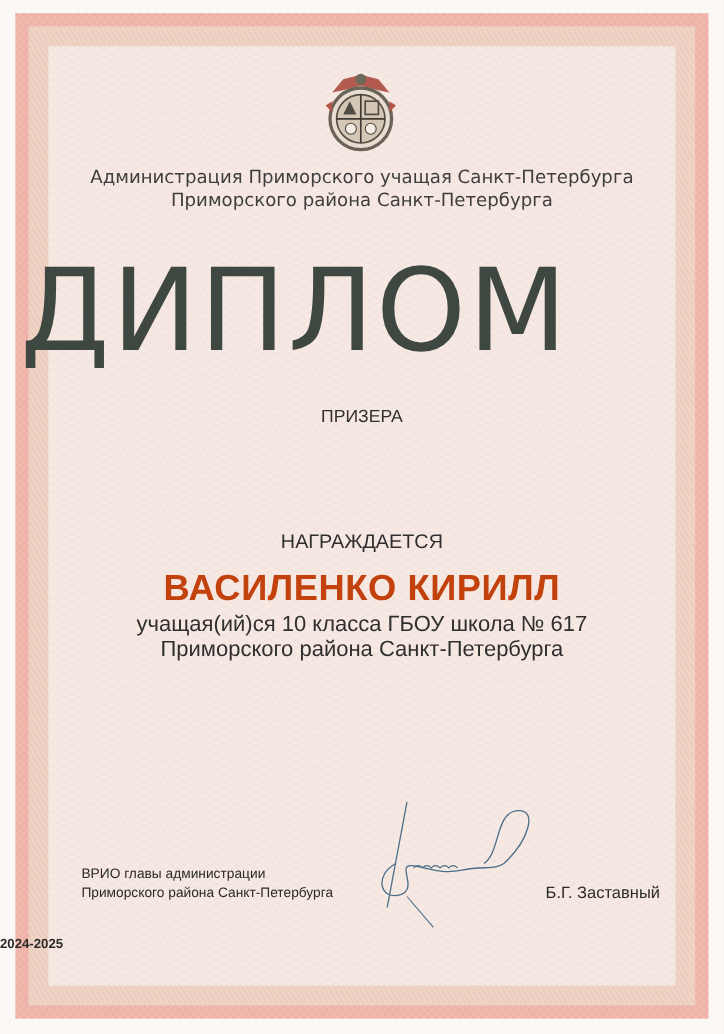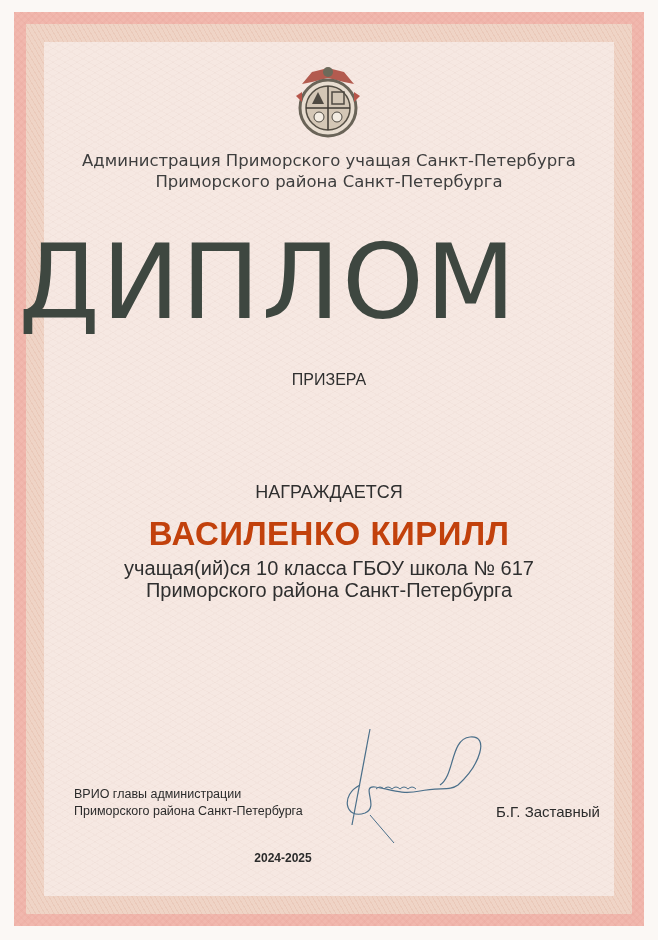--- a/index.html
+++ b/index.html
@@ -36,21 +36,21 @@
     color: #3e4740; letter-spacing: 2px;
   }
   .section { position: absolute; left: 0; width: 658px; text-align: center; color: #2f2f2f; font-family: "Liberation Sans", sans-serif; }
   .prize { top: 370px; font-size: 16px; line-height: 20px; }
   .award { top: 455px; font-size: 18px; margin-top: 27px; }
   .name { top: 515px; font-size: 33px; font-weight: bold; color: #c2410c; letter-spacing: 0.5px; }
   .student { top: 557px; font-size: 20px; line-height: 22px; }
   .sig-left { position: absolute; left: 74px; top: 786px; font-family: "Liberation Sans", sans-serif; font-size: 12.5px; line-height: 17px; color: #2b2b2b; }
   .sig-name { position: absolute; left: 496px; top: 784px; font-family: "Liberation Sans", sans-serif; font-size: 15px; color: #2b2b2b; margin-top: 19px; }
   .signature { position: absolute; left: 330px; top: 725px; width: 180px; height: 120px; }
-  .year { position: absolute; left: 0; width: 566px; text-align: center; top: 851px; font-family: "Liberation Sans", sans-serif; font-weight: bold; font-size: 12px; color: #2b2b2b; }
+  .year { position: absolute; left: 0; width: 566px; top: 851px; font-family: "Liberation Sans", sans-serif; font-weight: bold; font-size: 12px; color: #2b2b2b; }
 </style>
 </head>
 <body>
 
 <div class="sheet">
   <div class="inner-border">
     <div class="field"></div>
   </div>
 </div>
 

